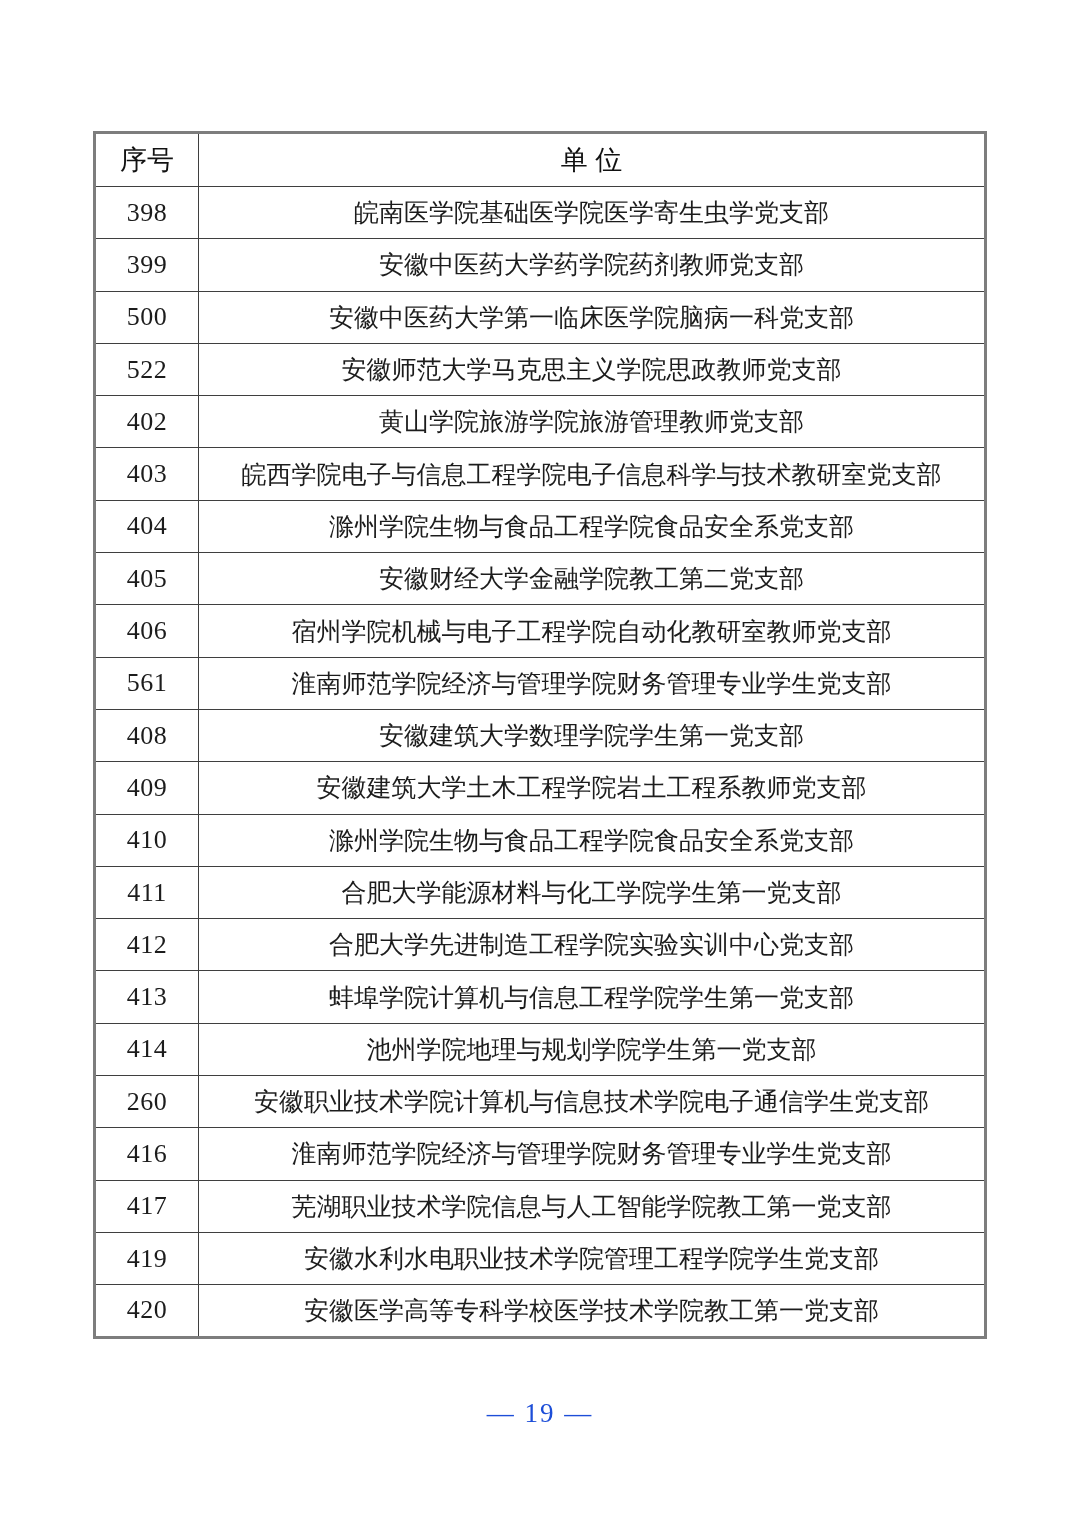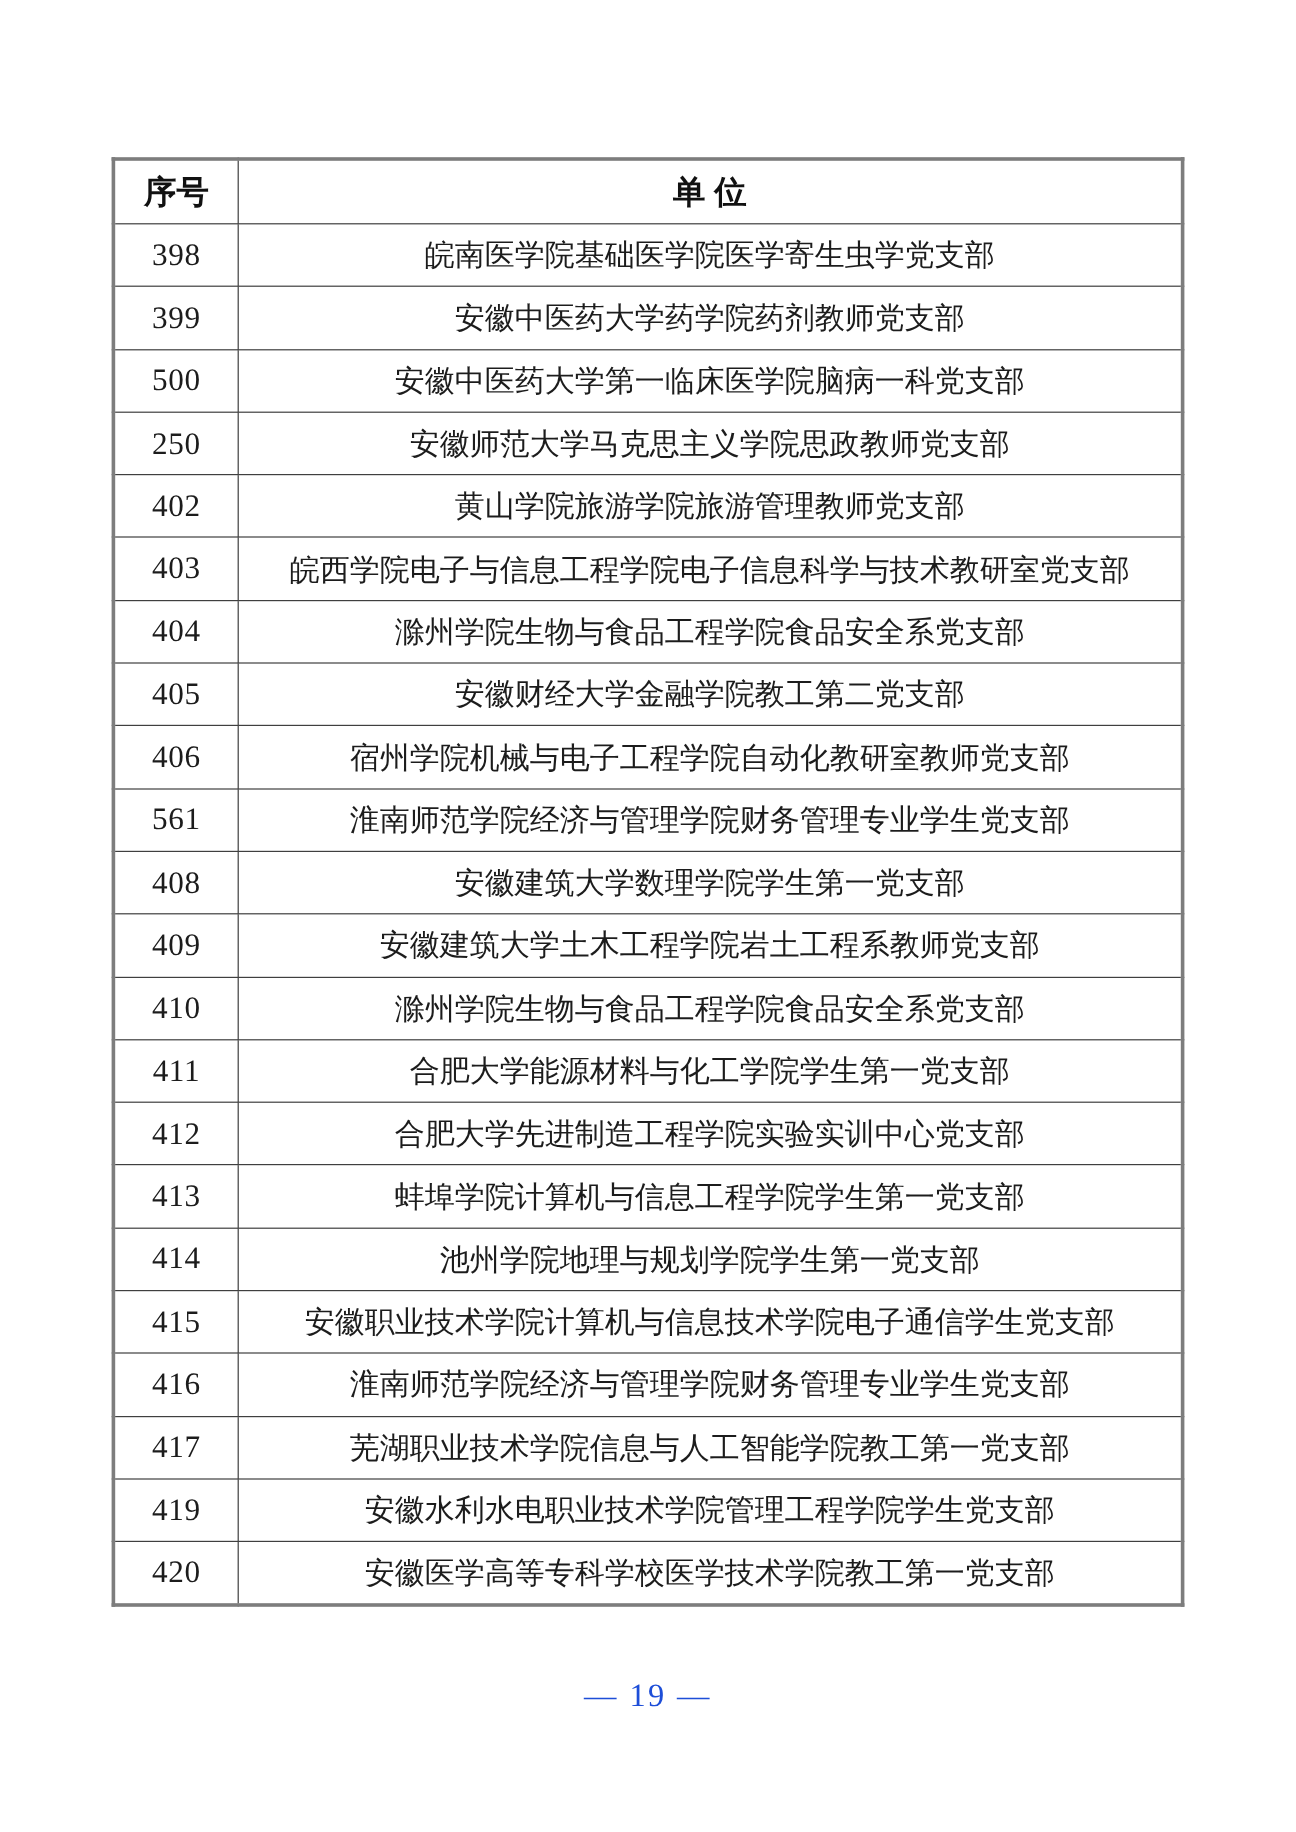--- a/index.html
+++ b/index.html
@@ -32,21 +32,21 @@
     vertical-align: middle;
     padding: 0;
     overflow: hidden;
     white-space: nowrap;
   }
   th.col-index, td.col-index { width: 102px; }
   thead tr { height: 54px; }
   tbody tr { height: 52.3px; }
   thead th {
     font-family: "Liberation Sans", "DejaVu Sans", sans-serif;
-    font-weight: bold;
+    font-weight: normal;
     font-size: 27px;
     color: #111111;
   }
   td.col-index {
     font-size: 26px;
     letter-spacing: 0.5px;
     margin-top: 15px;
   }
   td.col-unit {
     font-size: 25px;
@@ -81,21 +81,21 @@
         </tr>
         <tr>
           <td class="col-index">399</td>
           <td class="col-unit">安徽中医药大学药学院药剂教师党支部</td>
         </tr>
         <tr>
           <td class="col-index">500</td>
           <td class="col-unit">安徽中医药大学第一临床医学院脑病一科党支部</td>
         </tr>
         <tr>
-          <td class="col-index">250</td>
+          <td class="col-index">522</td>
           <td class="col-unit">安徽师范大学马克思主义学院思政教师党支部</td>
         </tr>
         <tr>
           <td class="col-index">402</td>
           <td class="col-unit">黄山学院旅游学院旅游管理教师党支部</td>
         </tr>
         <tr>
           <td class="col-index">403</td>
           <td class="col-unit">皖西学院电子与信息工程学院电子信息科学与技术教研室党支部</td>
         </tr>
@@ -137,21 +137,21 @@
         </tr>
         <tr>
           <td class="col-index">413</td>
           <td class="col-unit">蚌埠学院计算机与信息工程学院学生第一党支部</td>
         </tr>
         <tr>
           <td class="col-index">414</td>
           <td class="col-unit">池州学院地理与规划学院学生第一党支部</td>
         </tr>
         <tr>
-          <td class="col-index">415</td>
+          <td class="col-index">260</td>
           <td class="col-unit">安徽职业技术学院计算机与信息技术学院电子通信学生党支部</td>
         </tr>
         <tr>
           <td class="col-index">416</td>
           <td class="col-unit">淮南师范学院经济与管理学院财务管理专业学生党支部</td>
         </tr>
         <tr>
           <td class="col-index">417</td>
           <td class="col-unit">芜湖职业技术学院信息与人工智能学院教工第一党支部</td>
         </tr>

